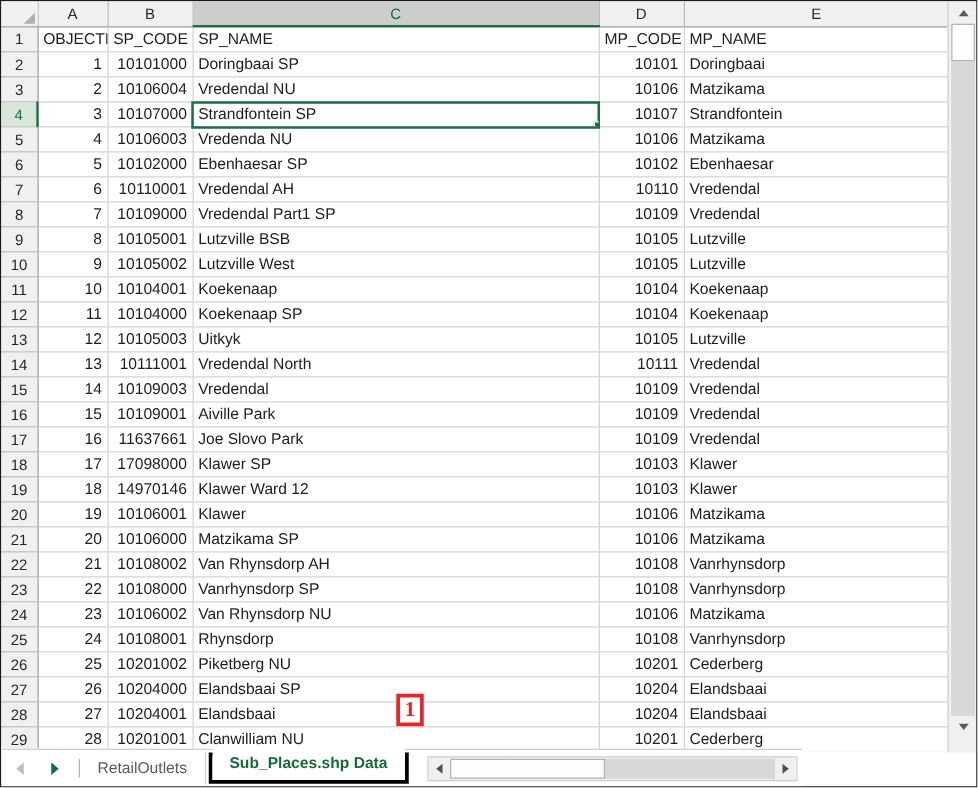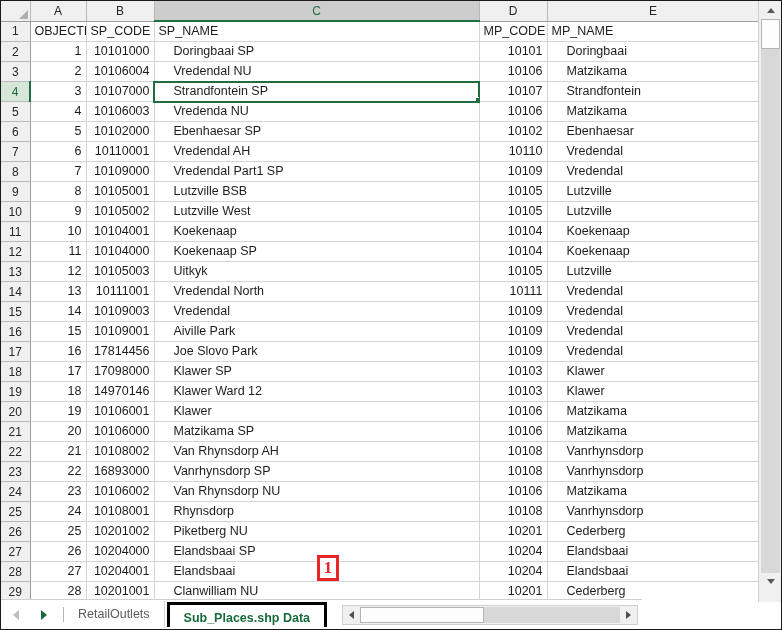--- a/index.html
+++ b/index.html
@@ -97,21 +97,21 @@
   }
 
   
   .cell {
     border-right: 1px solid #d4d4d4;
     border-bottom: 1px solid #d4d4d4;
     padding: 0 3px;
     line-height: 19px;
   }
   .cell.num  { text-align: right; padding-right: 4px; }
-  .cell.text { text-align: left;  padding-left: 19px;  }
+  .cell.text { text-align: left;  padding-left: 4px;  }
   .cell.hdr  { text-align: left;  padding-left: 4px;  }
 
   
   .cell.active {
     position: relative;
     outline: 2px solid #1d6f42;
     outline-offset: -1px;
     z-index: 4;
   }
   .fill-handle {
@@ -255,21 +255,21 @@
     font-weight: bold;
     background: #ffffff;
     border-right: none;
   }
   .tab-active-wrap {
     position: relative;
     border: 3px solid #000000;
     background: #ffffff;
     height: 25px;
     display: flex;
-    align-items: flex-start;
+    align-items: flex-end;
     box-sizing: border-box;
     margin: 0 2px;
   }
   .tab-trunc {
     padding: 0 4px 0 12px;
     font-size: 12.5px;
     color: #5b5b5b;
     line-height: 27px;
     white-space: nowrap;
   }
@@ -503,21 +503,21 @@
             <td class="rowhead">16</td>
             <td class="cell num">15</td>
             <td class="cell num">10109001</td>
             <td class="cell text">Aiville Park</td>
             <td class="cell num">10109</td>
             <td class="cell text">Vredendal</td>
           </tr>
           <tr>
             <td class="rowhead">17</td>
             <td class="cell num">16</td>
-            <td class="cell num">17814456</td>
+            <td class="cell num">11637661</td>
             <td class="cell text">Joe Slovo Park</td>
             <td class="cell num">10109</td>
             <td class="cell text">Vredendal</td>
           </tr>
           <tr>
             <td class="rowhead">18</td>
             <td class="cell num">17</td>
             <td class="cell num">17098000</td>
             <td class="cell text">Klawer SP</td>
             <td class="cell num">10103</td>
@@ -551,21 +551,21 @@
             <td class="rowhead">22</td>
             <td class="cell num">21</td>
             <td class="cell num">10108002</td>
             <td class="cell text">Van Rhynsdorp AH</td>
             <td class="cell num">10108</td>
             <td class="cell text">Vanrhynsdorp</td>
           </tr>
           <tr>
             <td class="rowhead">23</td>
             <td class="cell num">22</td>
-            <td class="cell num">16893000</td>
+            <td class="cell num">10108000</td>
             <td class="cell text">Vanrhynsdorp SP</td>
             <td class="cell num">10108</td>
             <td class="cell text">Vanrhynsdorp</td>
           </tr>
           <tr>
             <td class="rowhead">24</td>
             <td class="cell num">23</td>
             <td class="cell num">10106002</td>
             <td class="cell text">Van Rhynsdorp NU</td>
             <td class="cell num">10106</td>

